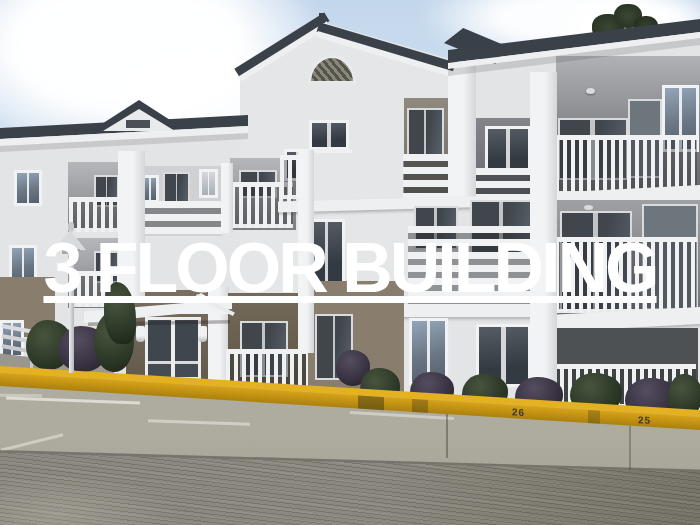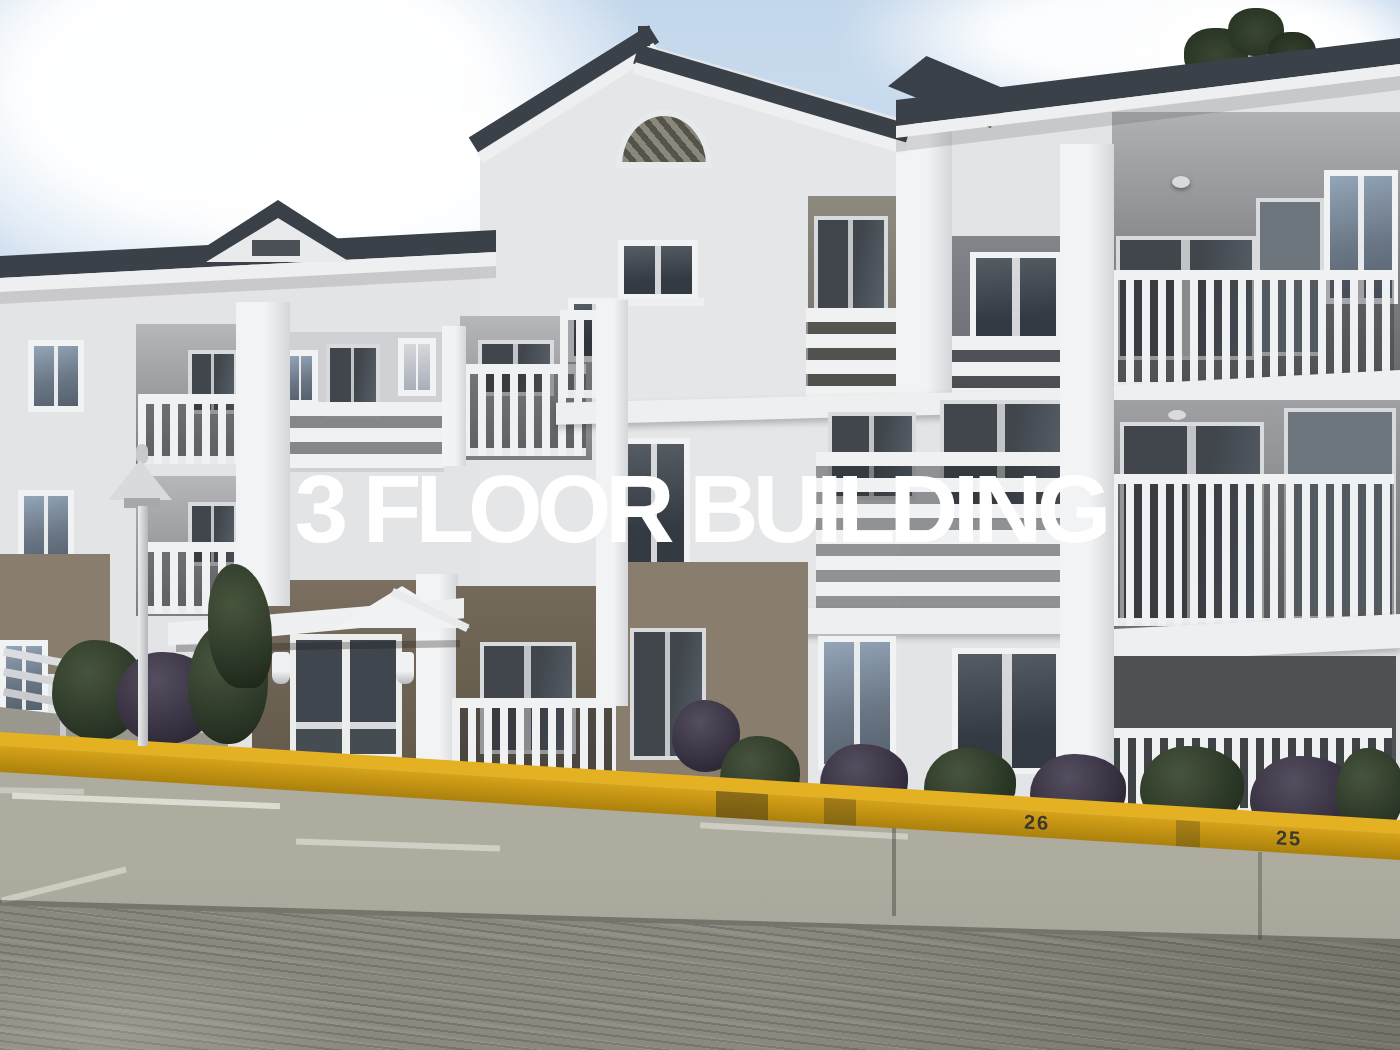--- a/index.html
+++ b/index.html
@@ -33,21 +33,21 @@
   .fasc{background:var(--fascia,#edeff1);}
   .shrub{border-radius:46% 54% 50% 50%/55% 45% 52% 48%;
          background:radial-gradient(circle at 38% 32%,#47543d,#2c3827 62%,#1d2719 95%);}
   .shrub.p{background:radial-gradient(circle at 40% 30%,#544e60,#393343 55%,#241f2c 95%);}
   .tri{width:0;height:0;}
   .vent{border:3px solid #e7e9eb;box-sizing:border-box;border-radius:26px 26px 0 0/30px 30px 0 0;
         background:repeating-linear-gradient(50deg,#8a887c 0 3px,#55544a 3px 6px);}
   .stain{position:absolute;top:0;height:100%;background:rgba(66,55,22,.5);}
   .curbnum{position:absolute;font-weight:bold;font-size:10px;color:#3b382e;letter-spacing:1px;}
   #caption{top:228px;left:50%;transform:translateX(-50%);white-space:nowrap;
-           color:var(--text,#ffffff);font-weight:bold;font-size:48px;letter-spacing:-3px;}
+           color:var(--text,#ffffff);font-weight:bold;font-size:70px;letter-spacing:-3px;text-decoration:underline;}
   .lineW{background:rgba(232,231,223,.8);}
 </style>
 </head>
 <body>
 
 <div id="scene">
 
   <div class="a" style="left:0;top:0;width:700px;height:240px;background:linear-gradient(180deg,#c3d7ec,#d9e6f3);"></div>
   <div class="a cloud" style="left:-40px;top:-50px;width:370px;height:210px;background:radial-gradient(ellipse at 45% 45%,rgba(255,255,255,.98) 40%,rgba(255,255,255,0) 72%);"></div>
   <div class="a cloud" style="left:80px;top:30px;width:240px;height:130px;background:radial-gradient(ellipse,rgba(255,255,255,.85) 30%,rgba(255,255,255,0) 70%);"></div>

